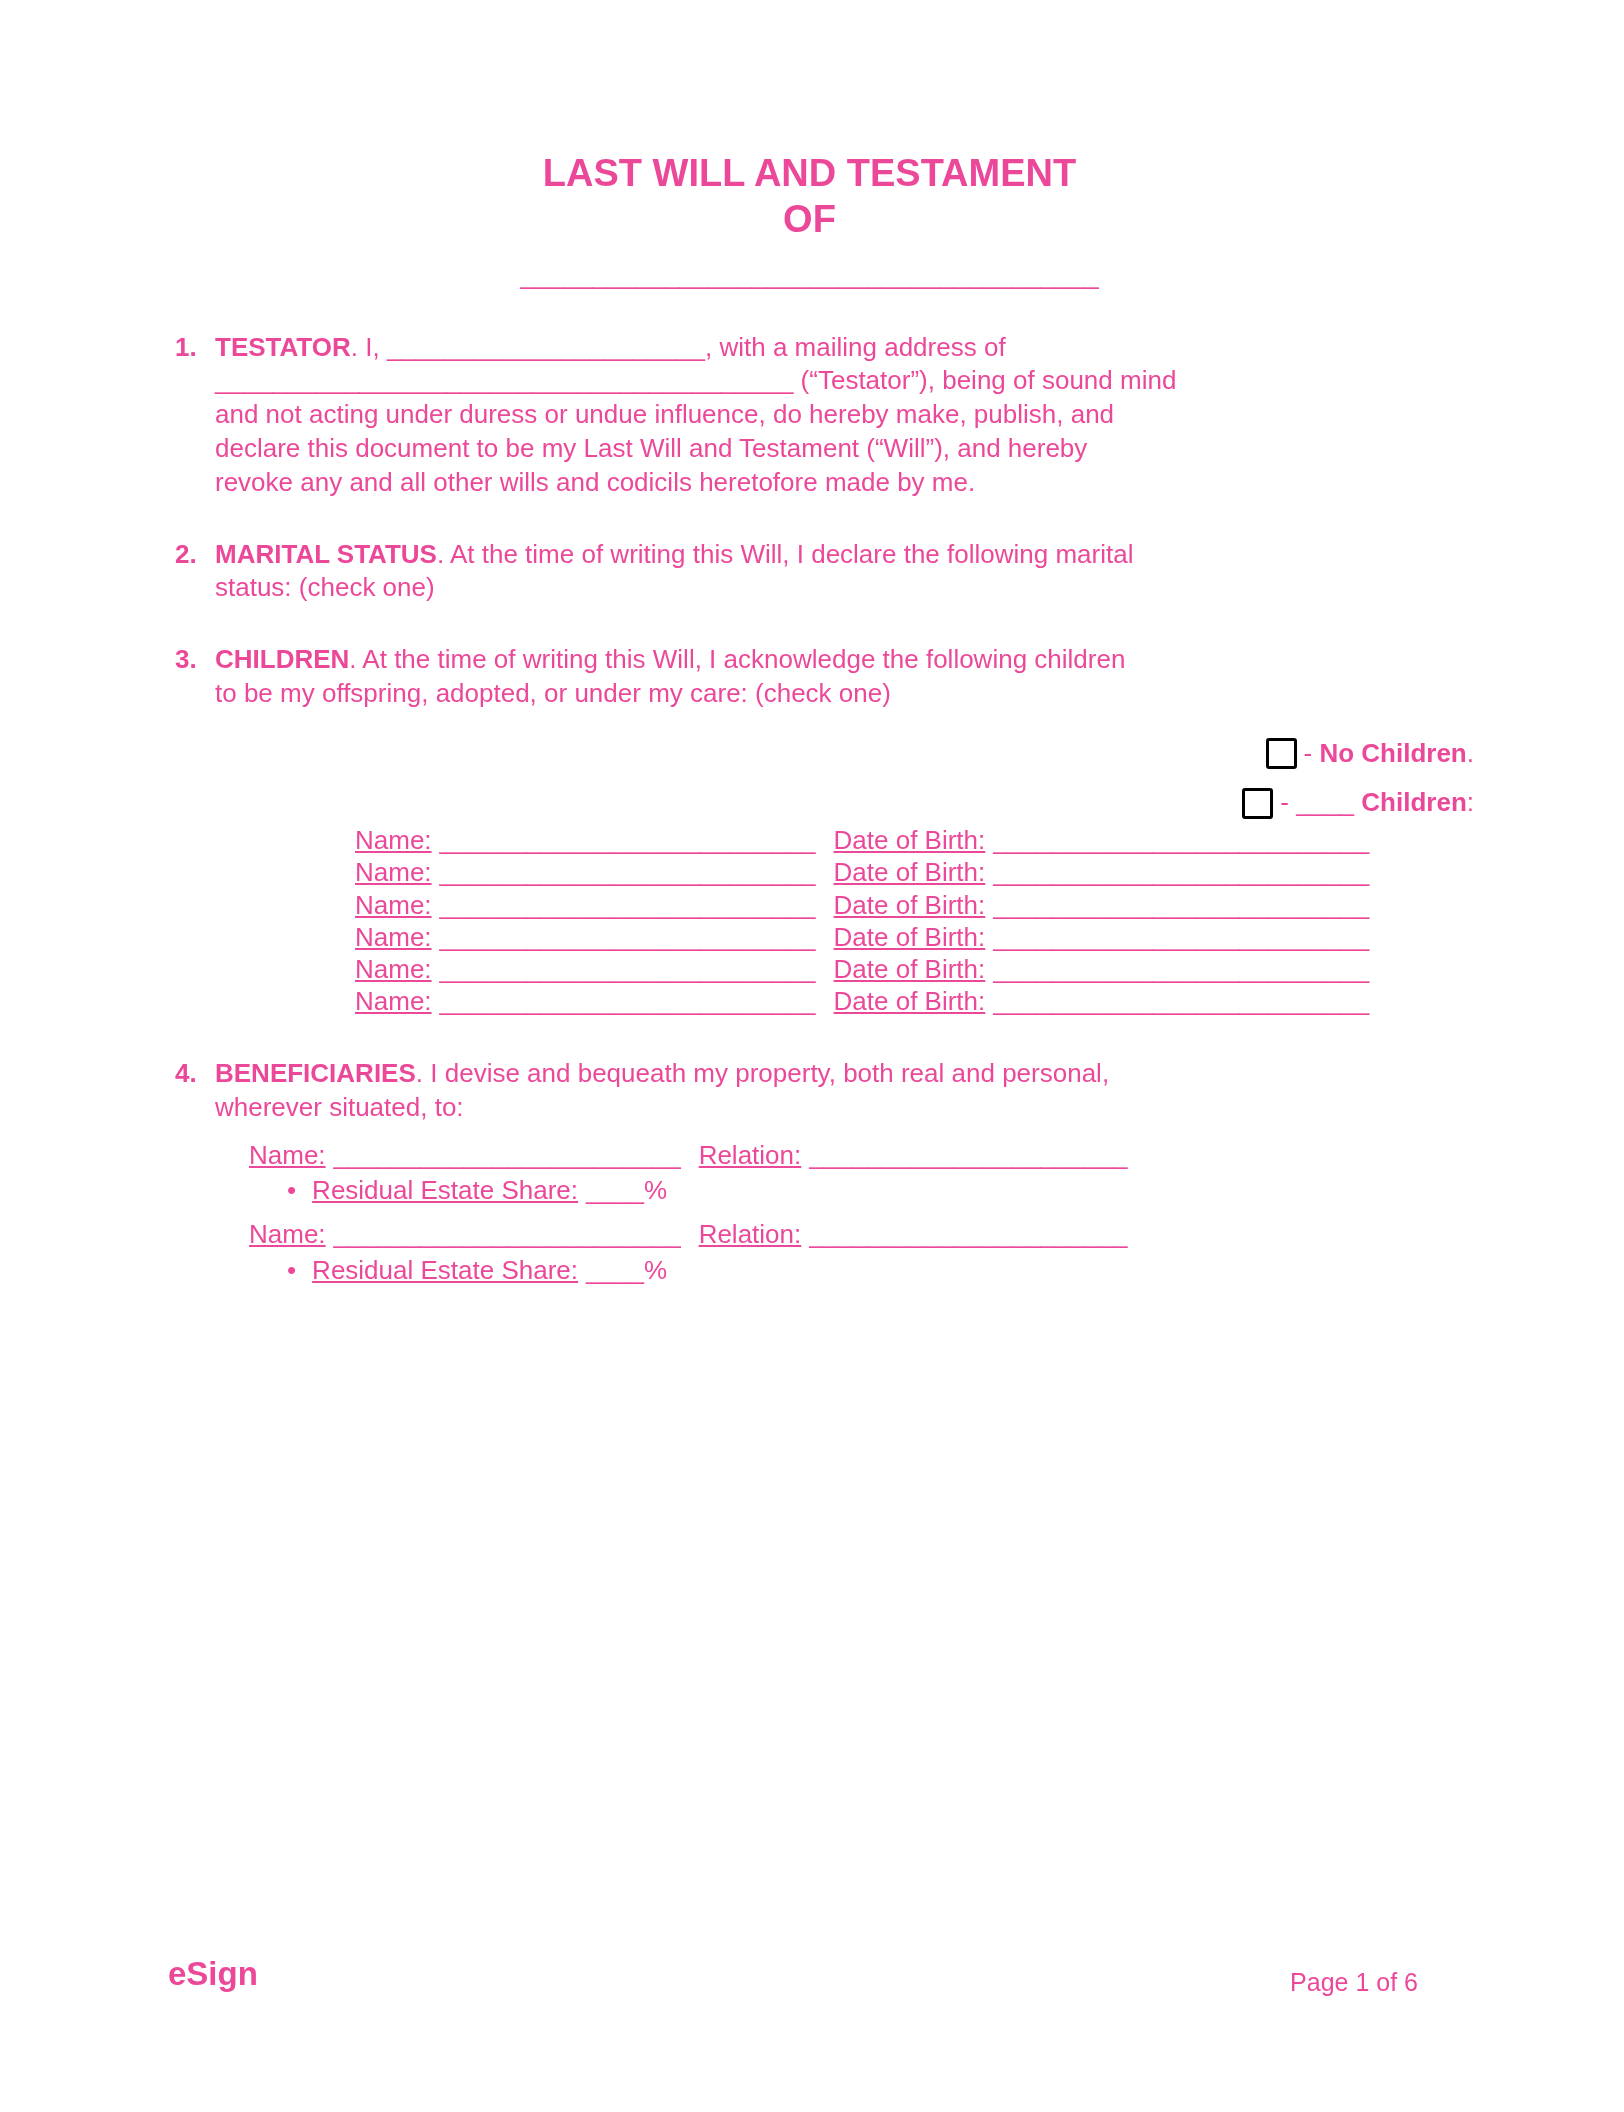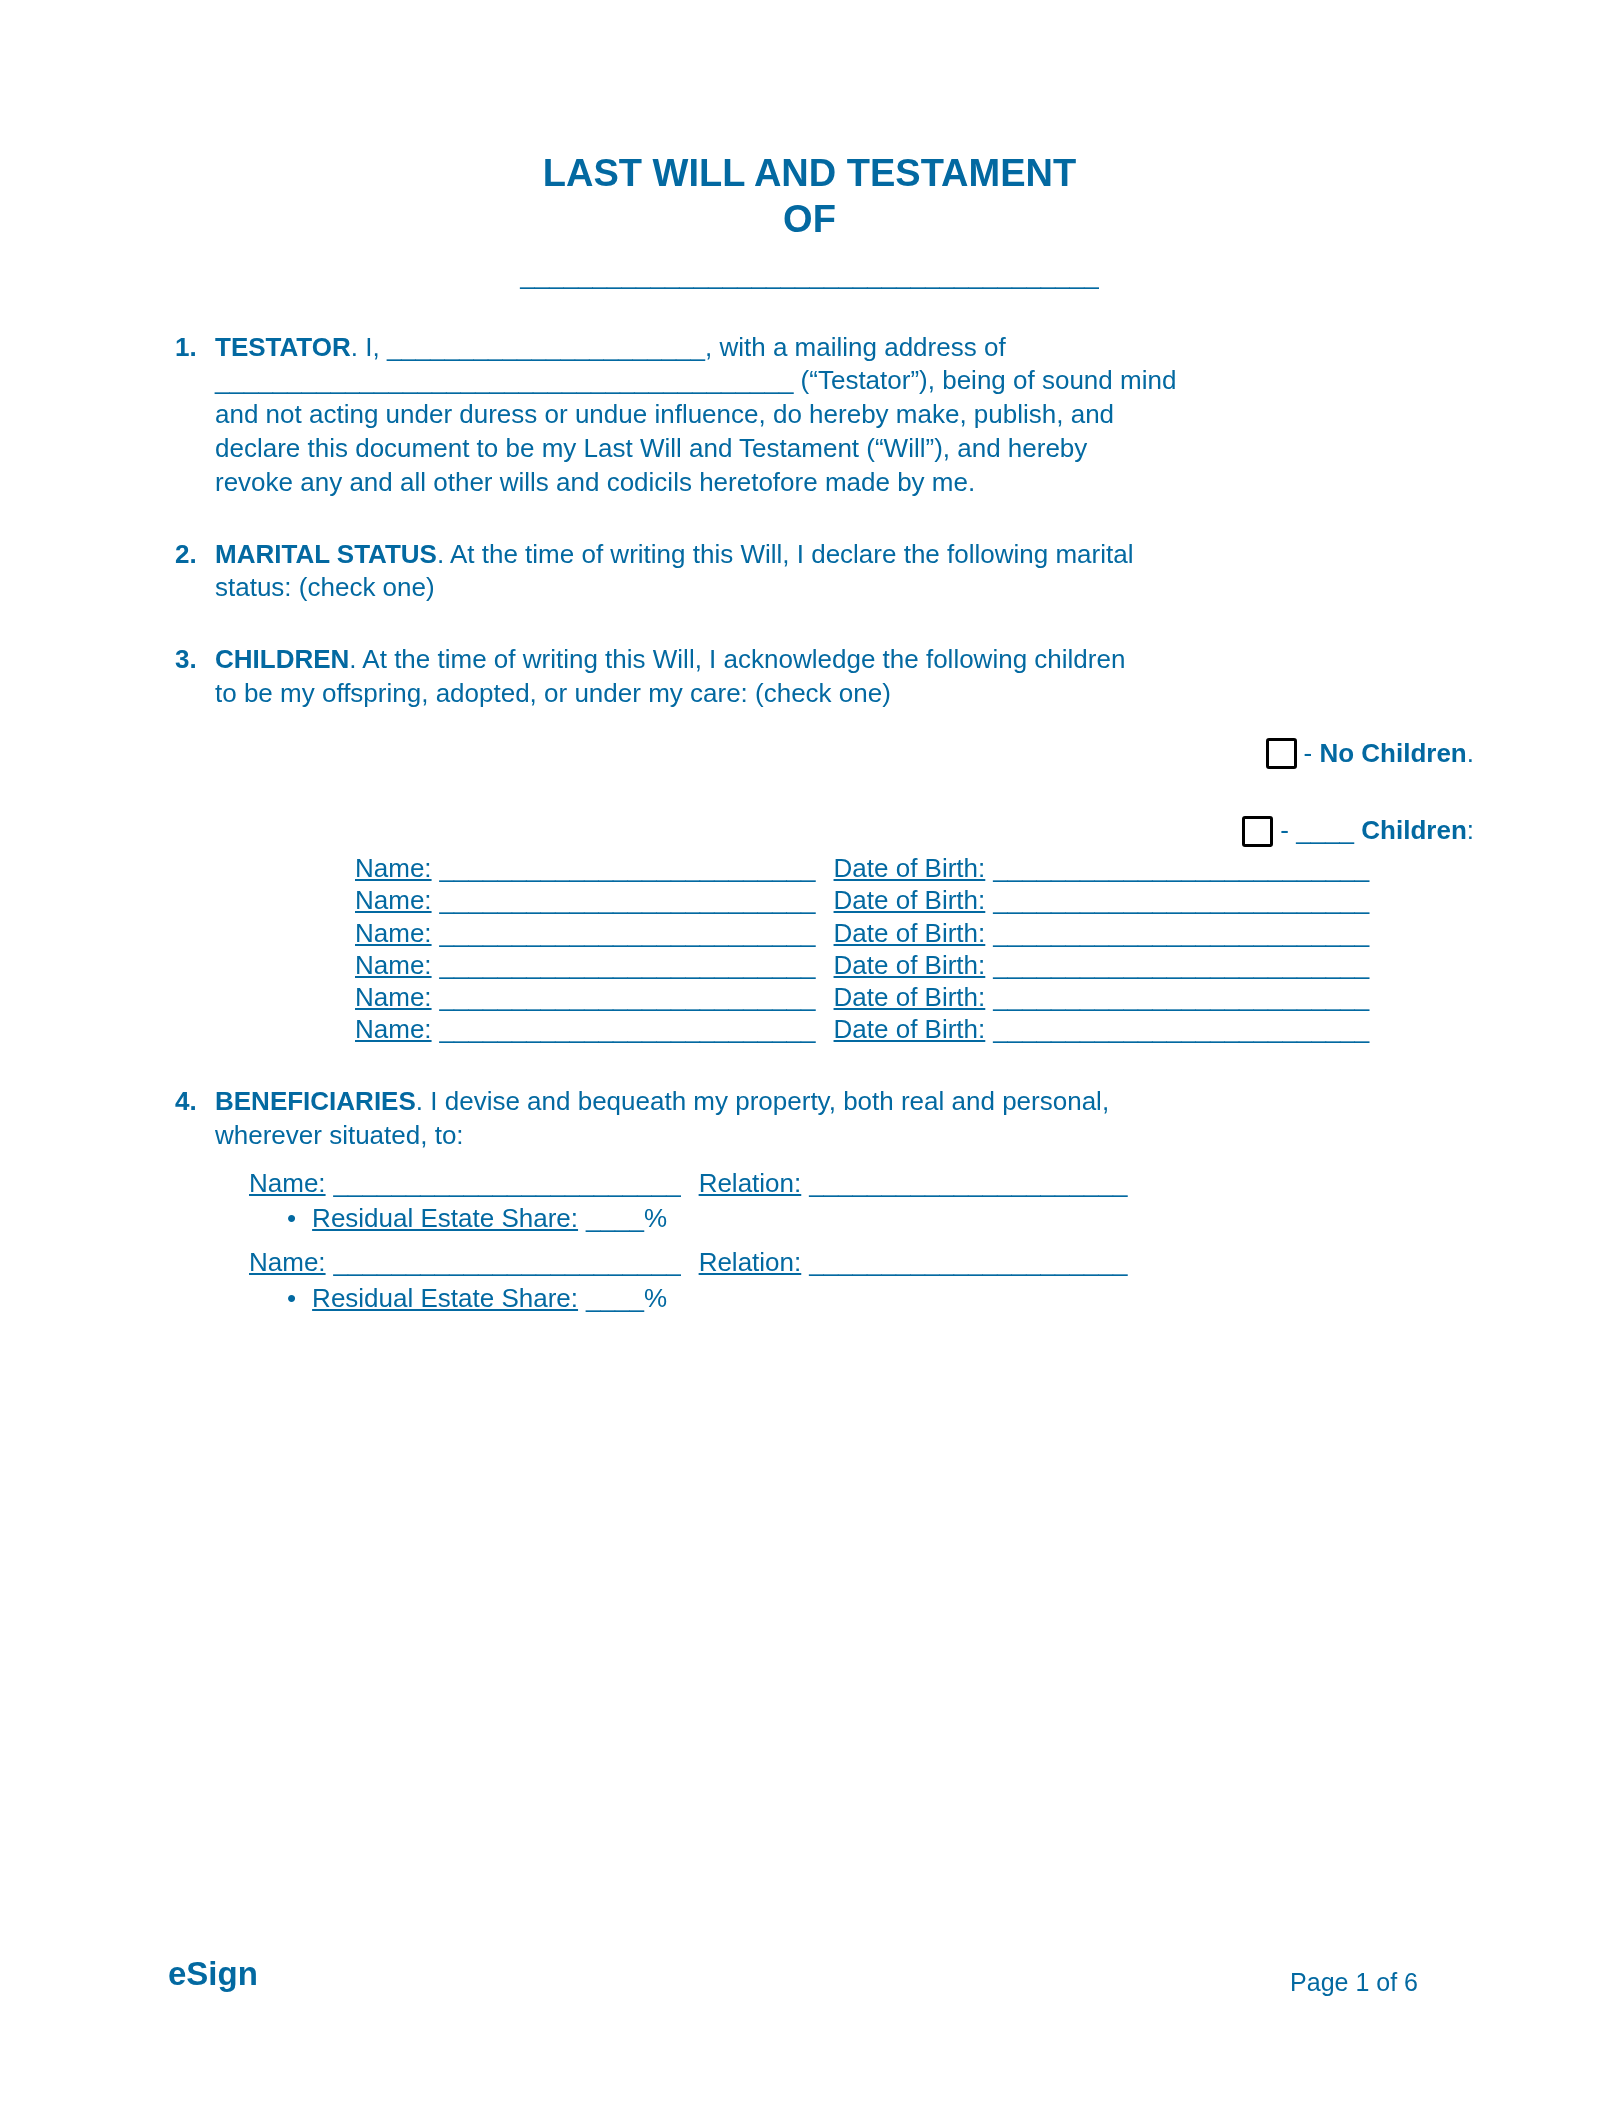--- a/index.html
+++ b/index.html
@@ -1,18 +1,18 @@
 <!DOCTYPE html>
 <html><head>
 <meta charset="utf-8">
 <style>
   html, body { margin:0; padding:0; background:#ffffff; }
   .page {
     width:1624px; height:2112px; box-sizing:border-box; position:relative;
-    margin:0 auto; background:#ffffff; color:#0369a1;
+    margin:0 auto; background:#ffffff; color:#ec4899;
     font-family:"Liberation Sans","DejaVu Sans",sans-serif;
     font-size:26px; line-height:1.3; overflow:hidden;
     padding:150px 150px 0 145px;
   }
   p { margin:0; }
   .doc-title { text-align:center; font-weight:bold; font-size:38px; line-height:1.22; }
   .name-line { text-align:center; margin-top:16px; letter-spacing:0; }
   .effective-line { margin-top:36px; }
   .lbl { text-decoration:underline; margin-right:8px; }
   .section { display:flex; margin-top:38px; }
@@ -20,21 +20,21 @@
   .sec-body { flex:1; min-width:0; }
   .prewrap { white-space:pre-wrap; }
   .options { margin:14px 0 0 70px; }
   .option { display:flex; align-items:center; margin:3px 0; }
   .checkbox {
     flex:none; width:25px; height:25px; border:3px solid #000; border-radius:3px;
     margin-right:7px; background:#fff;
   }
   .option-standalone { margin-left:70px; display:flex; align-items:center;justify-content:flex-end; }
   .gap-sm { margin-top:26px; }
-  .gap-md { margin-top:44px; }
+  .gap-md { margin-top:16px; }
   .children-rows { margin-left:140px; margin-top:6px; }
   .child-row { margin:3px 0; line-height:1.12; }
   .blank-name { margin-right:18px; }
   .note { margin-top:32px; }
   .beneficiaries { margin-top:14px; }
   .ben-name-line { margin-left:34px; margin-top:10px; }
   .ben-share-line { margin-left:72px; display:flex; align-items:center; margin-top:2px; }
   .bullet { margin-right:16px; }
   .footer-brand { position:absolute; left:168px; bottom:116px; font-weight:bold; font-size:33px; }
   .footer-page { position:absolute; right:206px; bottom:114px; font-size:25px; }

